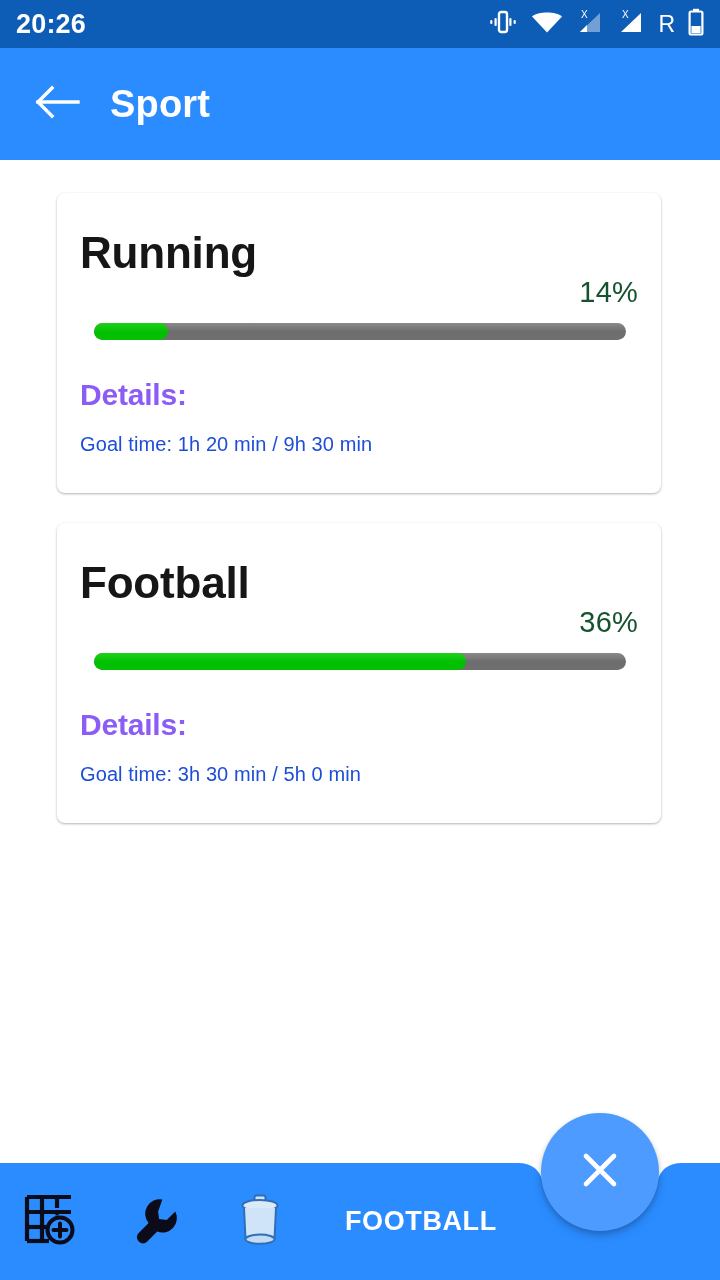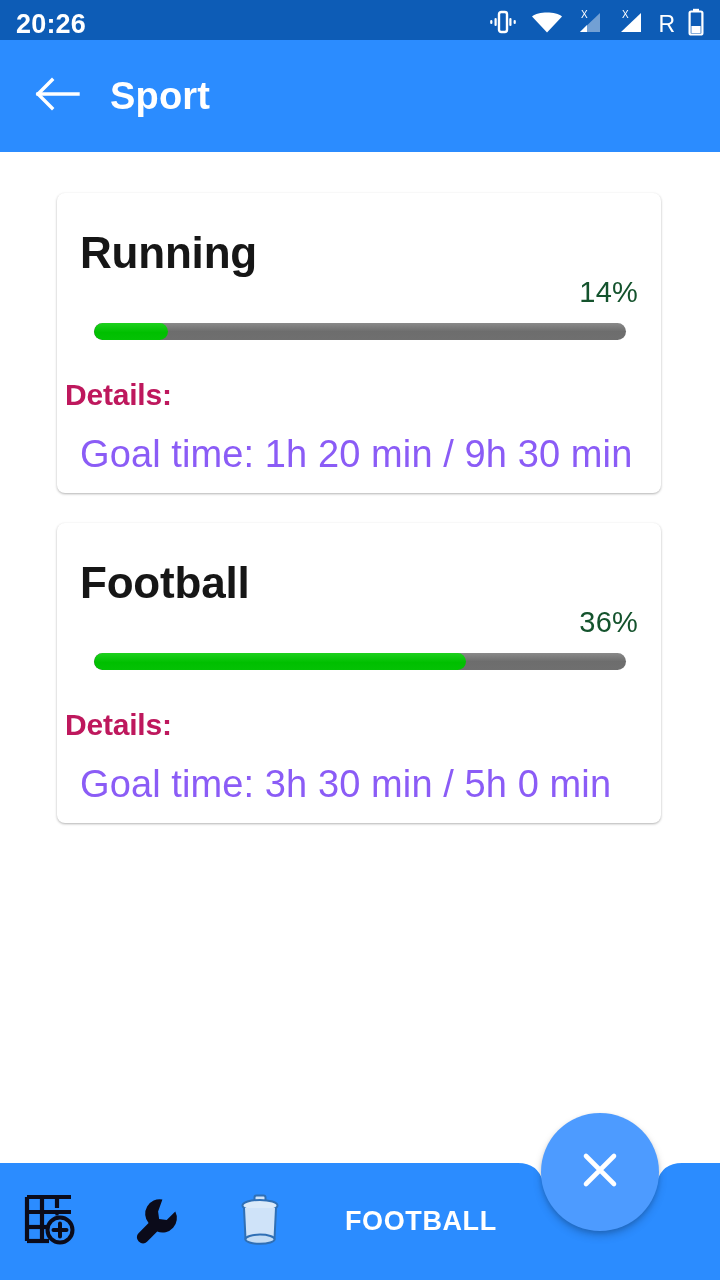--- a/index.html
+++ b/index.html
@@ -51,21 +51,21 @@
   .roam-letter {
     color: #ffffff;
     font-size: 23px;
     font-weight: normal;
     line-height: 1;
   }
 
   
   .app-bar {
     position: absolute;
-    top: 40px; left: 0;
+    top: 48px; left: 0;
     width: 720px;
     height: 112px;
     background: #2B8CFF;
     display: flex;
     align-items: center;
   }
   .back-btn {
     width: 72px;
     height: 72px;
     margin-left: 22px;
@@ -134,33 +134,33 @@
     border-radius: 9px;
     overflow: hidden;
   }
   .progress-fill {
     height: 100%;
     background: linear-gradient(180deg, #1ed11e 0%, #00bf00 55%, #04c104 100%);
     border-radius: 9px;
   }
   .details-label {
     position: absolute;
-    left: 8px;
+    left: 23px;
     top: 185px;
     font-size: 30px;
     font-weight: bold;
-    color: #be185d;
+    color: #8b5cf6;
     letter-spacing: -0.2px;
   }
   .details-value {
     position: absolute;
     left: 23px;
     top: 240px;
-    font-size: 38px;
-    color: #8b5cf6;
+    font-size: 20px;
+    color: #1d4ed8;
     letter-spacing: 0.1px;
   }
 
   
   .bottom-bar-wrap {
     position: absolute;
     left: 0;
     bottom: 0;
     width: 720px;
     height: 120px;

